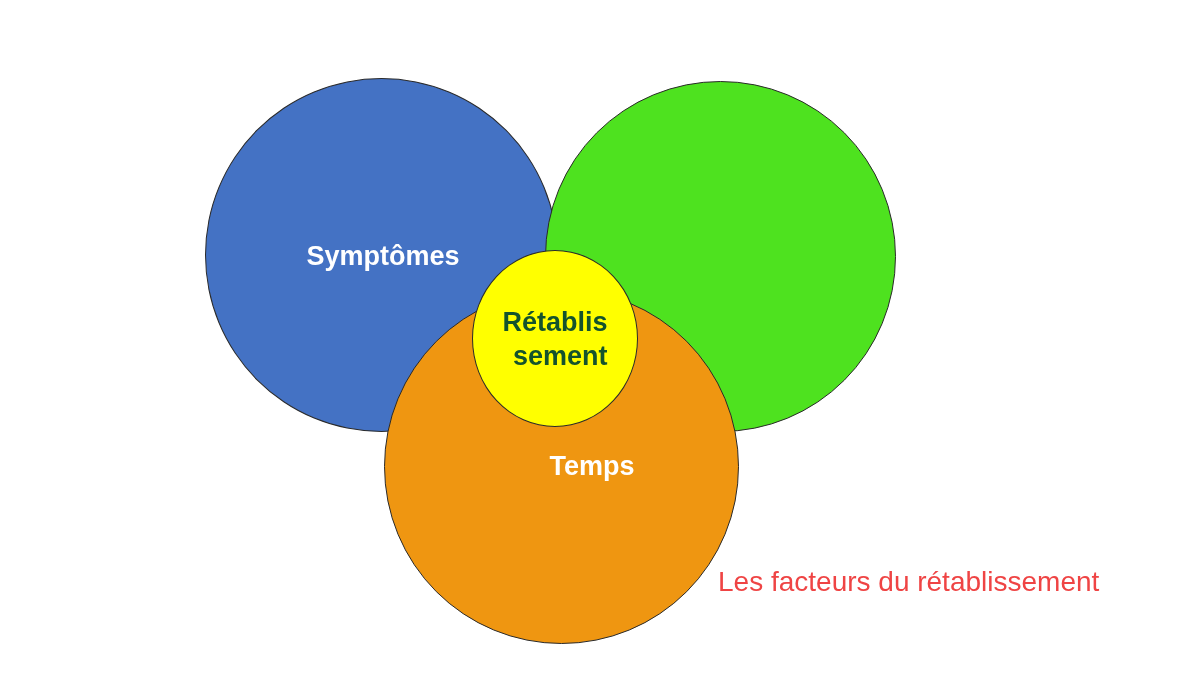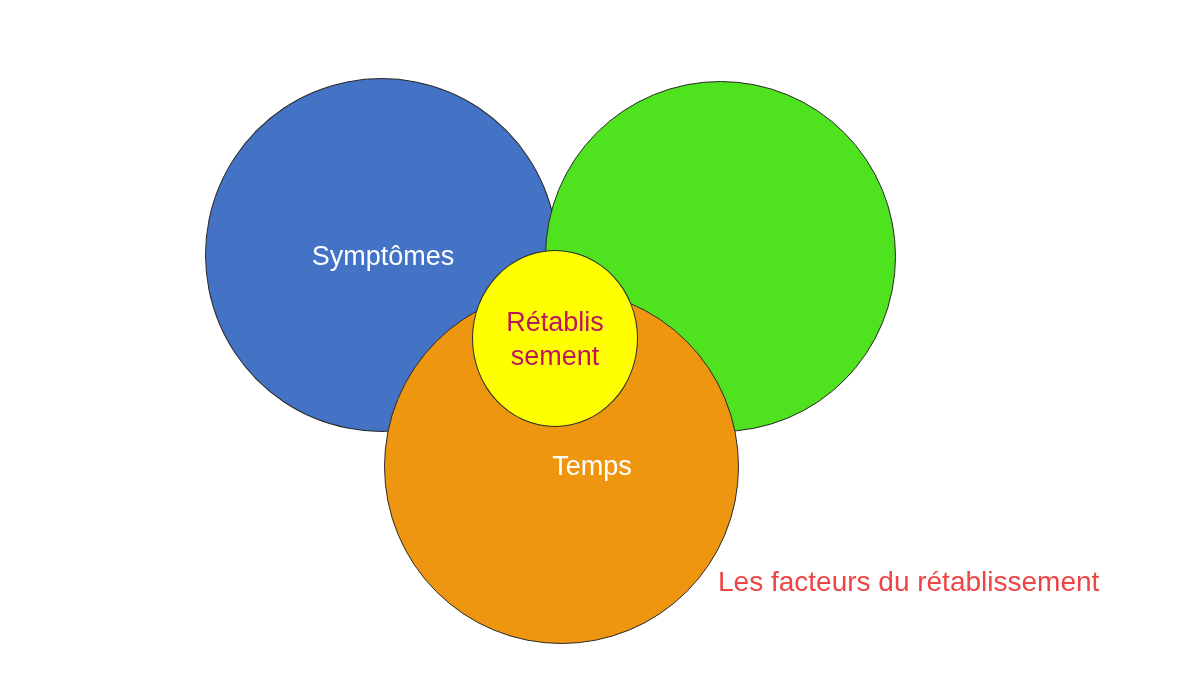--- a/index.html
+++ b/index.html
@@ -43,31 +43,31 @@
     left: 472px; top: 250px;
     width: 166px; height: 177px;
     background: #ffff00;
     z-index: 4;
   }
   .circle-label {
     position: absolute;
     transform: translate(-50%, -50%);
     color: #ffffff;
     font-size: 27px;
-    font-weight: 400;
+    font-weight: 700;
     white-space: nowrap;
     z-index: 5;
-    text-align: center;
+    text-align: right;
   }
   .label-symptomes      { left: 383px; top: 256px; }
   .label-fonctionnement { left: 718px; top: 256px; }
   .label-temps          { left: 592px; top: 466px; }
   .label-retablissement {
     left: 555px; top: 339px;
-    color: #be185d;
+    color: #14532d;
     line-height: 34px;
     font-size: 27px;
   }
   .caption {
     position: absolute;
     left: 718px; top: 563px;
     color: #ef4444;
     font-size: 28px;
     line-height: 38px;
     z-index: 5;

